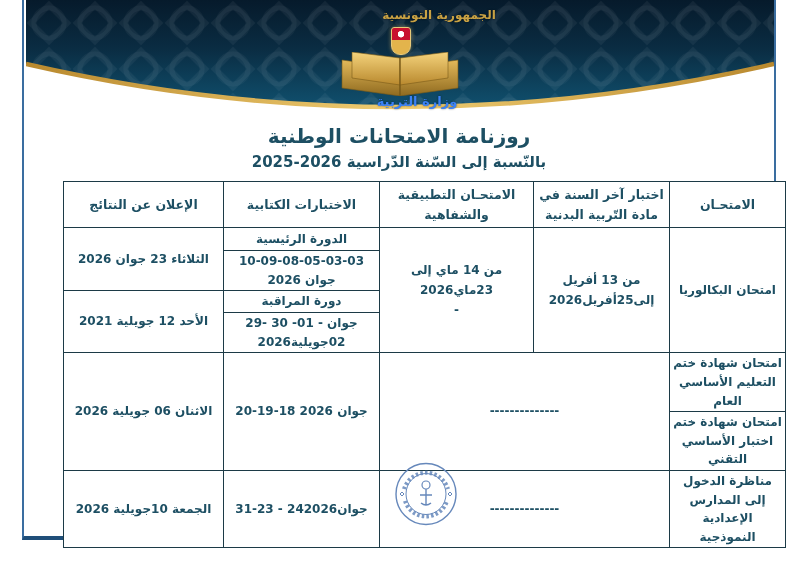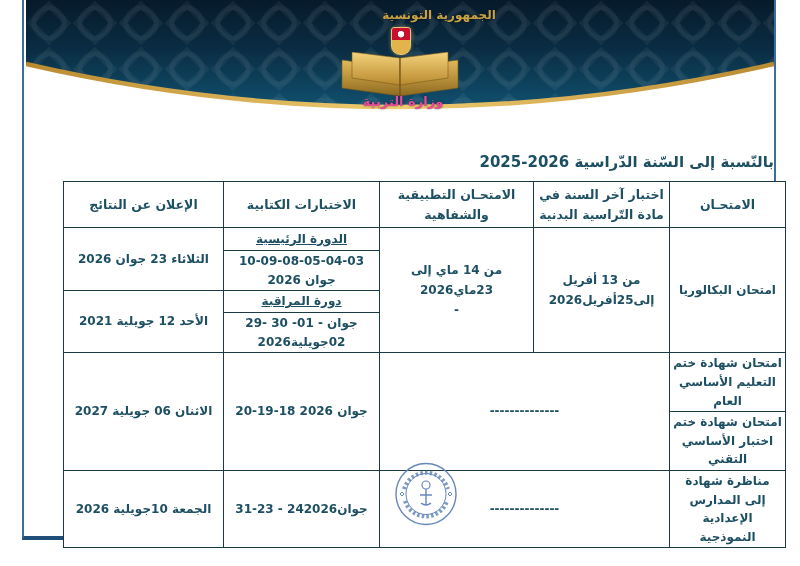--- a/index.html
+++ b/index.html
@@ -26,46 +26,46 @@
   .crest{
     position:absolute;top:27px;left:50%;margin-left:-9px;width:18px;height:26px;
     background:
       radial-gradient(circle at 50% 24%, #ffffff 0 3px, rgba(255,255,255,0) 3.5px),
       linear-gradient(180deg,#c8102e 0 46%, #e3b44c 46% 100%);
     border:1px solid #e8c979;border-radius:3px 3px 9px 9px;
     box-shadow:0 0 4px rgba(233,196,106,.5);
   }
   .book-svg{position:absolute;top:52px;left:50%;margin-left:-60px;}
   .ministry-text{
-    position:absolute;top:94px;left:3px;width:100%;
-    color:#ec4899;font-size:13px;font-weight:bold;letter-spacing:2px;
+    position:absolute;top:94px;left:17px;width:100%;
+    color:#3b82f6;font-size:13px;font-weight:bold;letter-spacing:2px;
     text-shadow:0 0 2px rgba(0,0,0,.55);
   }
   .doc-title{
     position:absolute;top:124px;left:0;width:100%;text-align:center;
     direction:rtl;color:#1d4f63;font-size:20px;font-weight:bold;
   }
   .doc-subtitle{
-    position:absolute;top:153px;left:0;width:100%;text-align:right;
+    position:absolute;top:153px;left:0;width:100%;text-align:center;
     direction:rtl;color:#1d4f63;font-size:15px;font-weight:bold;
   }
   table.schedule{
     position:absolute;left:39px;top:181px;width:722px;
     border-collapse:collapse;direction:rtl;table-layout:fixed;
   }
   table.schedule th, table.schedule td{
     border:1px solid #1c3a46;
     text-align:center;vertical-align:middle;
     color:#1d4f63;font-weight:bold;
     padding:1px 3px;box-sizing:border-box;
     background:#ffffff;
   }
   table.schedule th{font-size:12.5px;line-height:1.55;}
   table.schedule td{font-size:12px;line-height:1.55;}
-  td.session{background:#e8e8e8;text-decoration:underline;}
+  td.session{background:#e8e8e8;}
   td.examname{line-height:1.8;font-size:12px;}
   .two-line div{line-height:1.7;}
   .stamp-wrap{position:absolute;left:368px;top:461px;width:68px;height:66px;}
 </style>
 </head>
 <body>
 
 <div class="frame">
 
   <div class="banner-wrap">
@@ -108,34 +108,35 @@
         <path d="M60,16 L2,8 L2,36 L60,44 Z" fill="url(#gold2)" stroke="#7a5a18" stroke-width="0.6"></path>
         <path d="M60,16 L118,8 L118,36 L60,44 Z" fill="url(#gold2)" stroke="#7a5a18" stroke-width="0.6"></path>
         <path d="M60,6 L12,0 L12,26 L60,33 Z" fill="url(#gold1)" stroke="#7a5a18" stroke-width="0.6"></path>
         <path d="M60,6 L108,0 L108,26 L60,33 Z" fill="url(#gold1)" stroke="#7a5a18" stroke-width="0.6"></path>
         <line x1="60" y1="6" x2="60" y2="44" stroke="#7a5a18" stroke-width="1.2"></line>
       </svg>
       <div class="ministry-text">وزارة التربية</div>
     </div>
   </div>
 
+  <div class="doc-title">روزنامة الامتحانات الوطنية</div>
   <div class="doc-subtitle">بالنّسبة إلى السّنة الدّراسية 2026-2025</div>
 
   <table class="schedule">
     <colgroup>
       <col style="width:116px">
         <col style="width:136px">
         <col style="width:154px">
       <col style="width:156px">
         <col style="width:160px">
     </colgroup>
     <thead>
       <tr style="height:46px">
         <th>الامتحـان</th>
-        <th>اختبار آخر السنة في مادة التّراسية البدنية</th>
+        <th>اختبار آخر السنة في مادة التّربية البدنية</th>
         <th>الامتحـان التطبيقية والشفاهية</th>
         <th>الاختبارات الكتابية</th>
         <th>الإعلان عن النتائج</th>
       </tr>
     </thead>
     <tbody>
 
       <tr style="height:23px">
         <td rowspan="4" class="examname">امتحان البكالوريا</td>
         <td rowspan="4" class="two-line">
@@ -143,42 +144,42 @@
           <div>إلى25أفريل2026</div>
         </td>
         <td rowspan="4" class="two-line">
           <div>من 14 ماي إلى 23ماي2026</div>
           <div>-</div>
         </td>
         <td class="session">الدورة الرئيسية</td>
         <td rowspan="2">الثلاثاء 23 جوان 2026</td>
       </tr>
       <tr style="height:23px">
-        <td>⁦10-09-08-05-04-03 جوان 2026⁩</td>
+        <td>⁦10-09-08-05-03-03 جوان 2026⁩</td>
       </tr>
       <tr style="height:22px">
         <td class="session">دورة المراقبة</td>
         <td rowspan="2">الأحد 12 جويلية 2021</td>
       </tr>
       <tr style="height:23px">
         <td>⁦29- 30 جوان - 01- 02جويلية2026⁩</td>
       </tr>
 
       <tr style="height:48px">
         <td class="examname">امتحان شهادة ختم التعليم الأساسي العام</td>
         <td colspan="2" rowspan="2">--------------</td>
         <td rowspan="2">⁦20-19-18 جوان 2026⁩</td>
-        <td rowspan="2">الاثنان 06 جويلية 2027</td>
+        <td rowspan="2">الاثنان 06 جويلية 2026</td>
       </tr>
       <tr style="height:46px">
         <td class="examname">امتحان شهادة ختم اختبار الأساسي التقني</td>
       </tr>
 
       <tr style="height:45px">
-        <td class="examname">مناظرة شهادة إلى المدارس الإعدادية النموذجية</td>
+        <td class="examname">مناظرة الدخول إلى المدارس الإعدادية النموذجية</td>
         <td colspan="2">--------------</td>
         <td>⁦31-23 - 24جوان2026⁩</td>
         <td>الجمعة 10جويلية 2026</td>
       </tr>
     </tbody>
   </table>
 
   <div class="stamp-wrap">
     <svg width="68" height="66" viewBox="0 0 68 66">
       <g fill="none" stroke="#6688bb">

